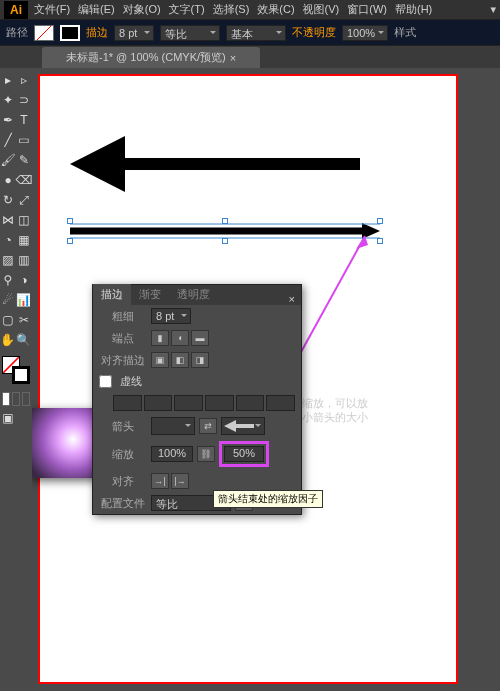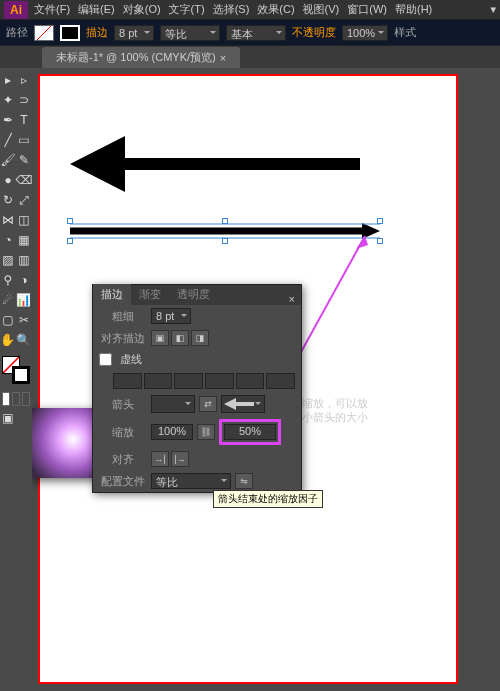--- a/index.html
+++ b/index.html
@@ -1,29 +1,29 @@
 <!DOCTYPE html>
 <html><head>
 <meta charset="utf-8">
 <style>
 *{margin:0;padding:0;box-sizing:border-box;font-family:"Microsoft YaHei",sans-serif;font-size:11px;color:#ccc}
 body{background:#323232;width:500px;height:691px;overflow:hidden;position:relative}
 .menubar{background:#323232;height:20px;display:flex;align-items:center;padding:0 4px;border-bottom:1px solid #222}
-.app-logo{width:24px;height:18px;background:#701a75;color:#ff9a00;font-weight:bold;display:flex;align-items:center;justify-content:center;margin-right:6px;font-size:12px}
+.app-logo{width:24px;height:18px;background:#000000;color:#ff9a00;font-weight:bold;display:flex;align-items:center;justify-content:center;margin-right:6px;font-size:12px}
 .menubar span.mi{margin-right:8px;cursor:pointer}
 .optbar{background:#0f172a;height:26px;display:flex;align-items:center;padding:0 6px;gap:6px;border-bottom:1px solid #222}
 .swatch{width:20px;height:16px;border:1px solid #666}
 .swatch.fill{background:linear-gradient(135deg,#fff 48%,red 49%,red 52%,#fff 53%)}
 .swatch.stroke{background:#000;border:2px solid #fff}
 .dd{background:#3a3a3a;border:1px solid #222;padding:1px 12px 1px 4px;height:16px;min-width:40px;position:relative}
 .dd:after{content:"";position:absolute;right:3px;top:5px;border:3px solid transparent;border-top-color:#aaa}
 .lbl{color:#aaa}
 .orange{color:#ff9a00}
 .tabbar{background:#3a3a3a;height:22px;display:flex;align-items:flex-end;padding-left:42px}
-.tab{background:#5a5a5a;padding:3px 14px;border-radius:3px 3px 0 0;display:flex;align-items:center;gap:4px}
+.tab{background:#5a5a5a;padding:3px 24px;border-radius:3px 3px 0 0;display:flex;align-items:center;gap:4px}
 .tab .x{cursor:pointer}
 .main{position:absolute;top:68px;left:0;right:0;bottom:0;display:flex}
 .toolbox{width:32px;background:#4a4a4a;display:flex;flex-direction:column;padding-top:2px}
 .trow{display:flex;height:20px}
 .tcell{width:16px;height:20px;display:flex;align-items:center;justify-content:center;cursor:pointer;color:#ddd;font-size:12px}
 .fillstroke{margin:6px 2px;position:relative;height:28px}
 .fs1{position:absolute;width:18px;height:18px;background:linear-gradient(135deg,#fff 45%,red 48%,red 52%,#fff 55%);border:1px solid #000}
 .fs2{position:absolute;right:0;bottom:0;width:18px;height:18px;background:#fff;border:3px solid #000}
 .modeboxes{display:flex;gap:2px;margin:2px}
 .mbox{width:14px;height:14px;border:1px solid #666}
@@ -195,20 +195,28 @@
         <div class="ptab active">描边</div>
         <div class="ptab">渐变</div>
         <div class="ptab">透明度</div>
         <div class="pclose">×</div>
       </div>
       <div class="prow">
           <span class="plbl">粗细</span>
           <div class="dd">8 pt</div>
         </div>
       <div class="prow">
+          <span class="plbl">端点</span>
+          <div class="btns">
+            <div class="ibtn">▮</div>
+            <div class="ibtn">◖</div>
+            <div class="ibtn">▬</div>
+          </div>
+        </div>
+      <div class="prow">
           <span class="plbl">对齐描边</span>
           <div class="btns">
             <div class="ibtn">▣</div>
             <div class="ibtn">◧</div>
             <div class="ibtn">◨</div>
           </div>
         </div>
       <div class="prow">
           <input type="checkbox" style="margin-right: 4px;">
           <span>虚线</span>
@@ -227,21 +235,21 @@
           <div class="ibtn">⇄</div>
           <div class="arrowdd"><svg width="30" height="12" style="margin:2px">
               <polygon points="0,6 12,0 12,4 30,4 30,8 12,8 12,12" fill="#ccc"></polygon>
             </svg></div>
         </div>
       <div class="prow">
           <span class="plbl">缩放</span>
           <div class="num" style="width:42px">100%</div>
           <div class="ibtn">⛓</div>
           <div class="scalebox">
-            <div class="num" style="width:52px">50%</div>
+            <div class="num" style="width:40px">50%</div>
           </div>
         </div>
       <div class="prow">
           <span class="plbl">对齐</span>
           <div class="btns">
             <div class="ibtn">→|</div>
             <div class="ibtn">|→</div>
           </div>
         </div>
       <div class="prow">

